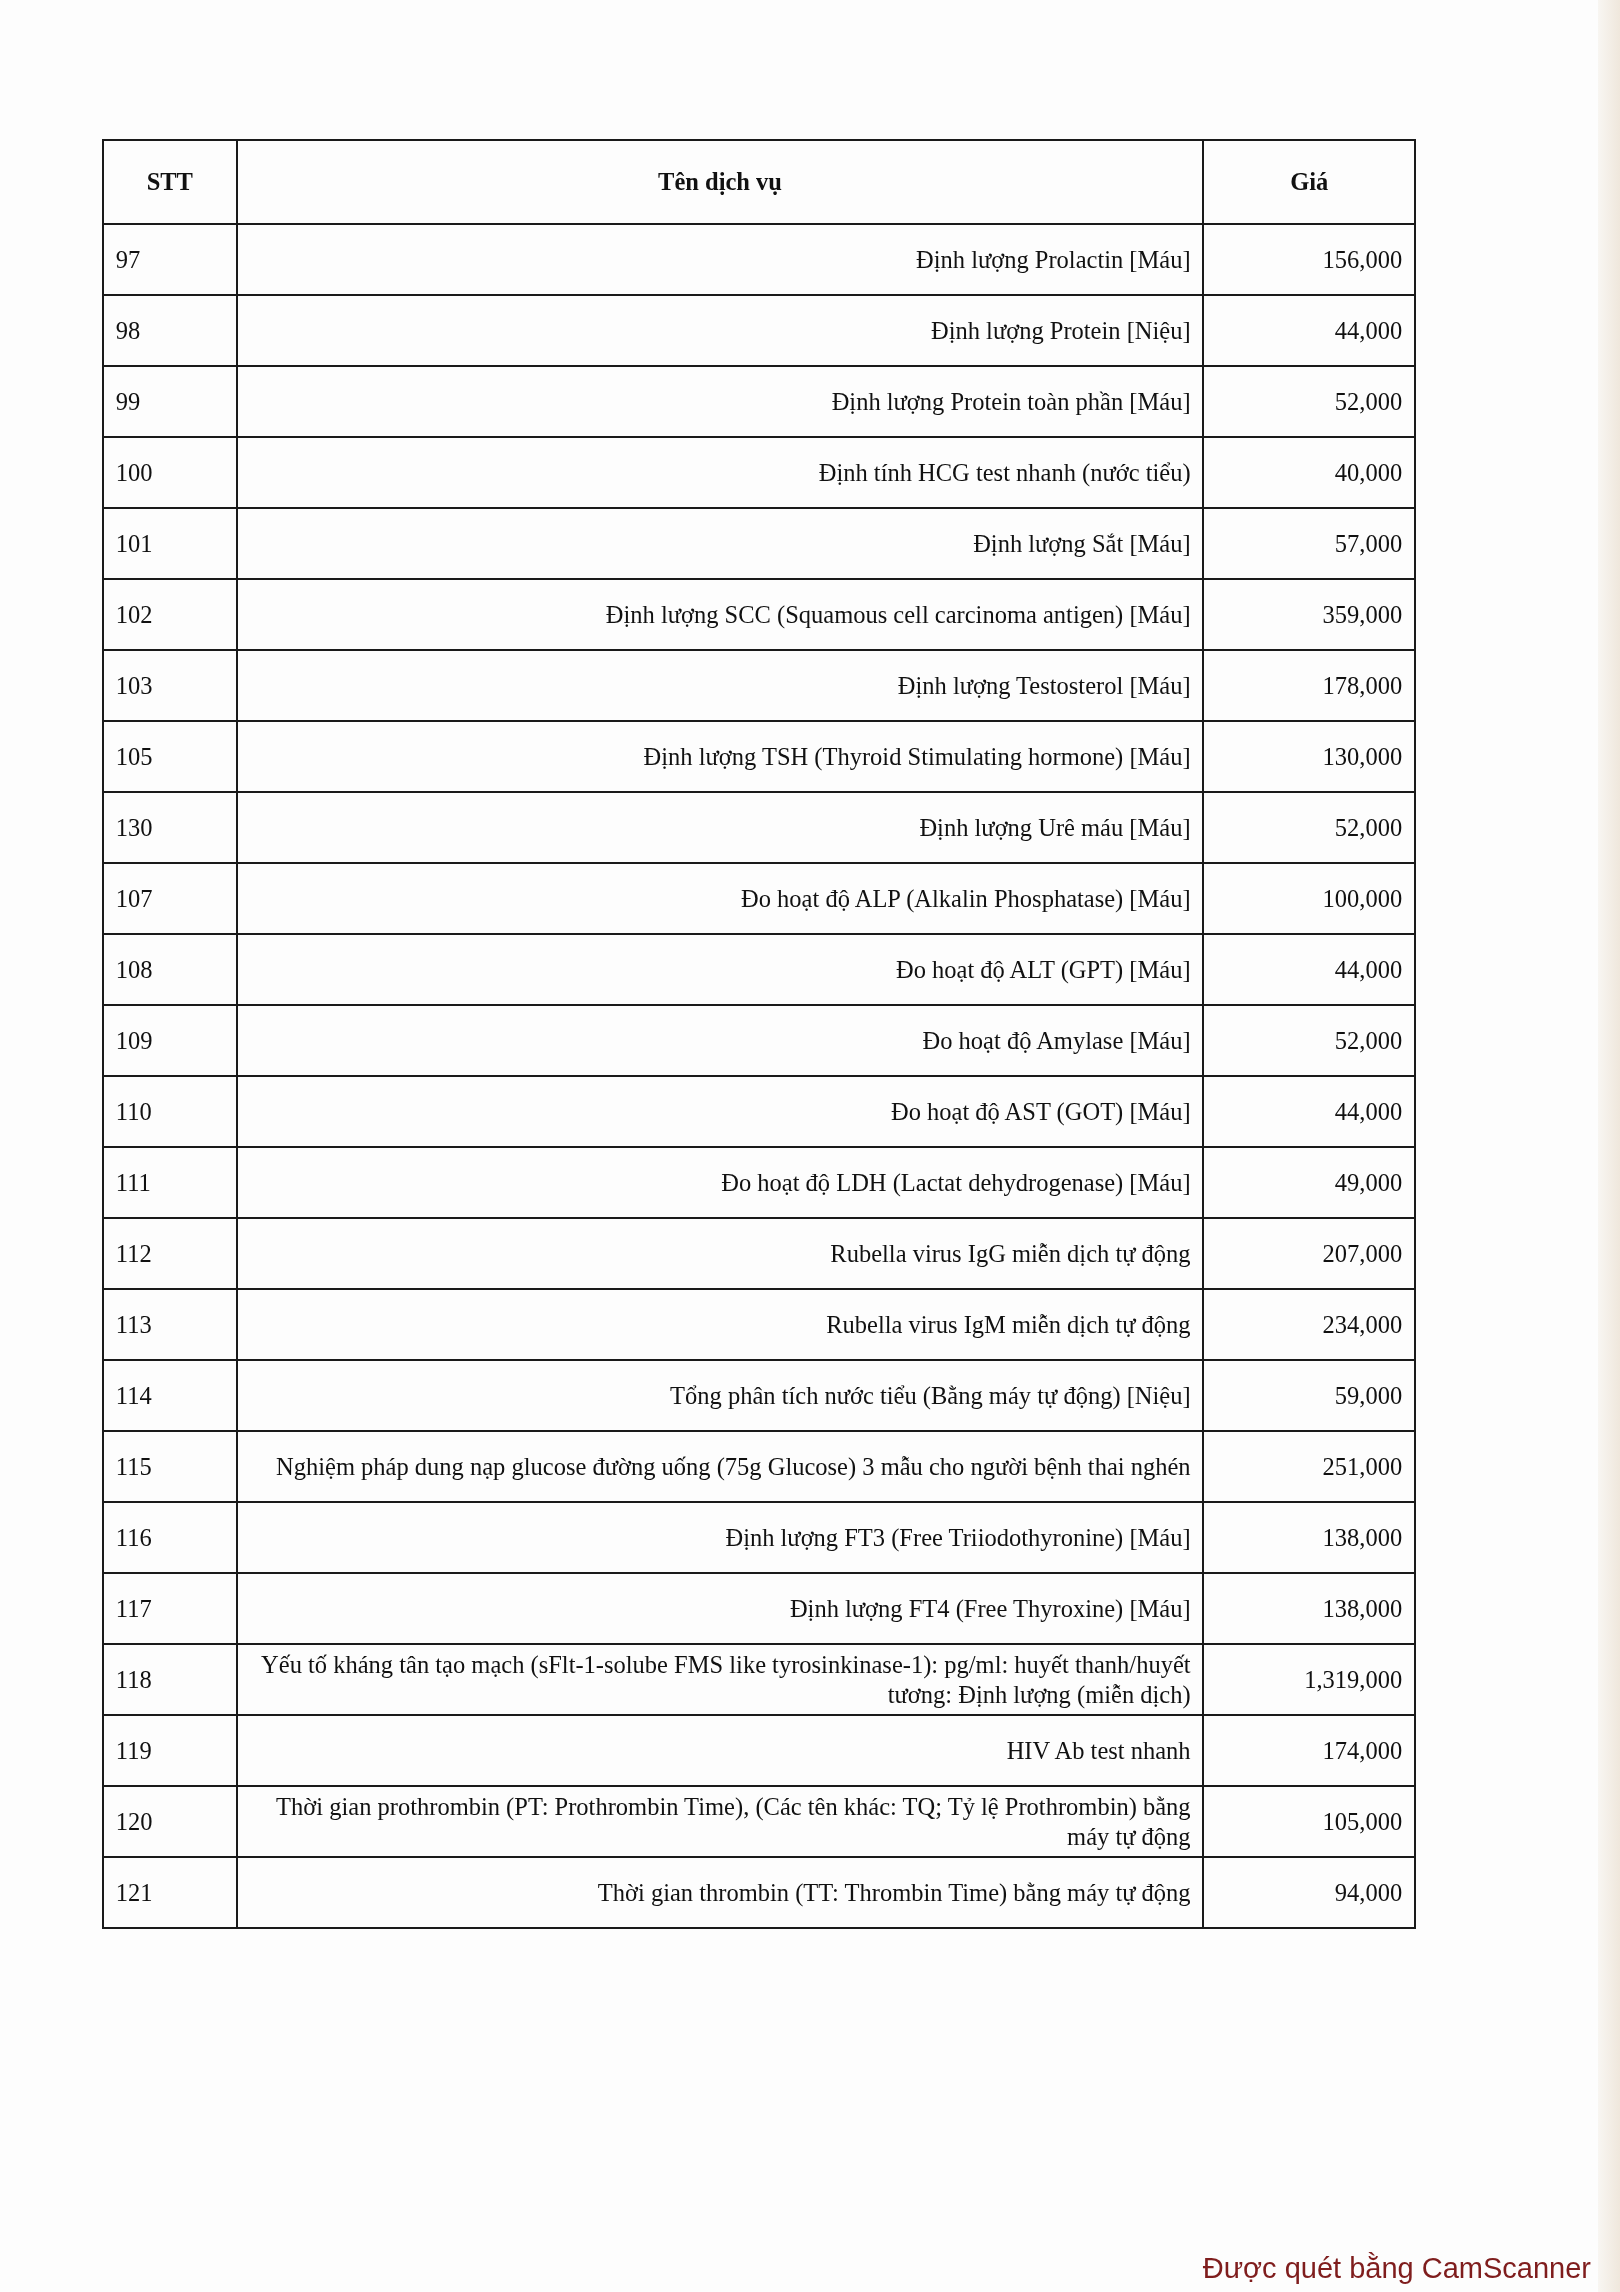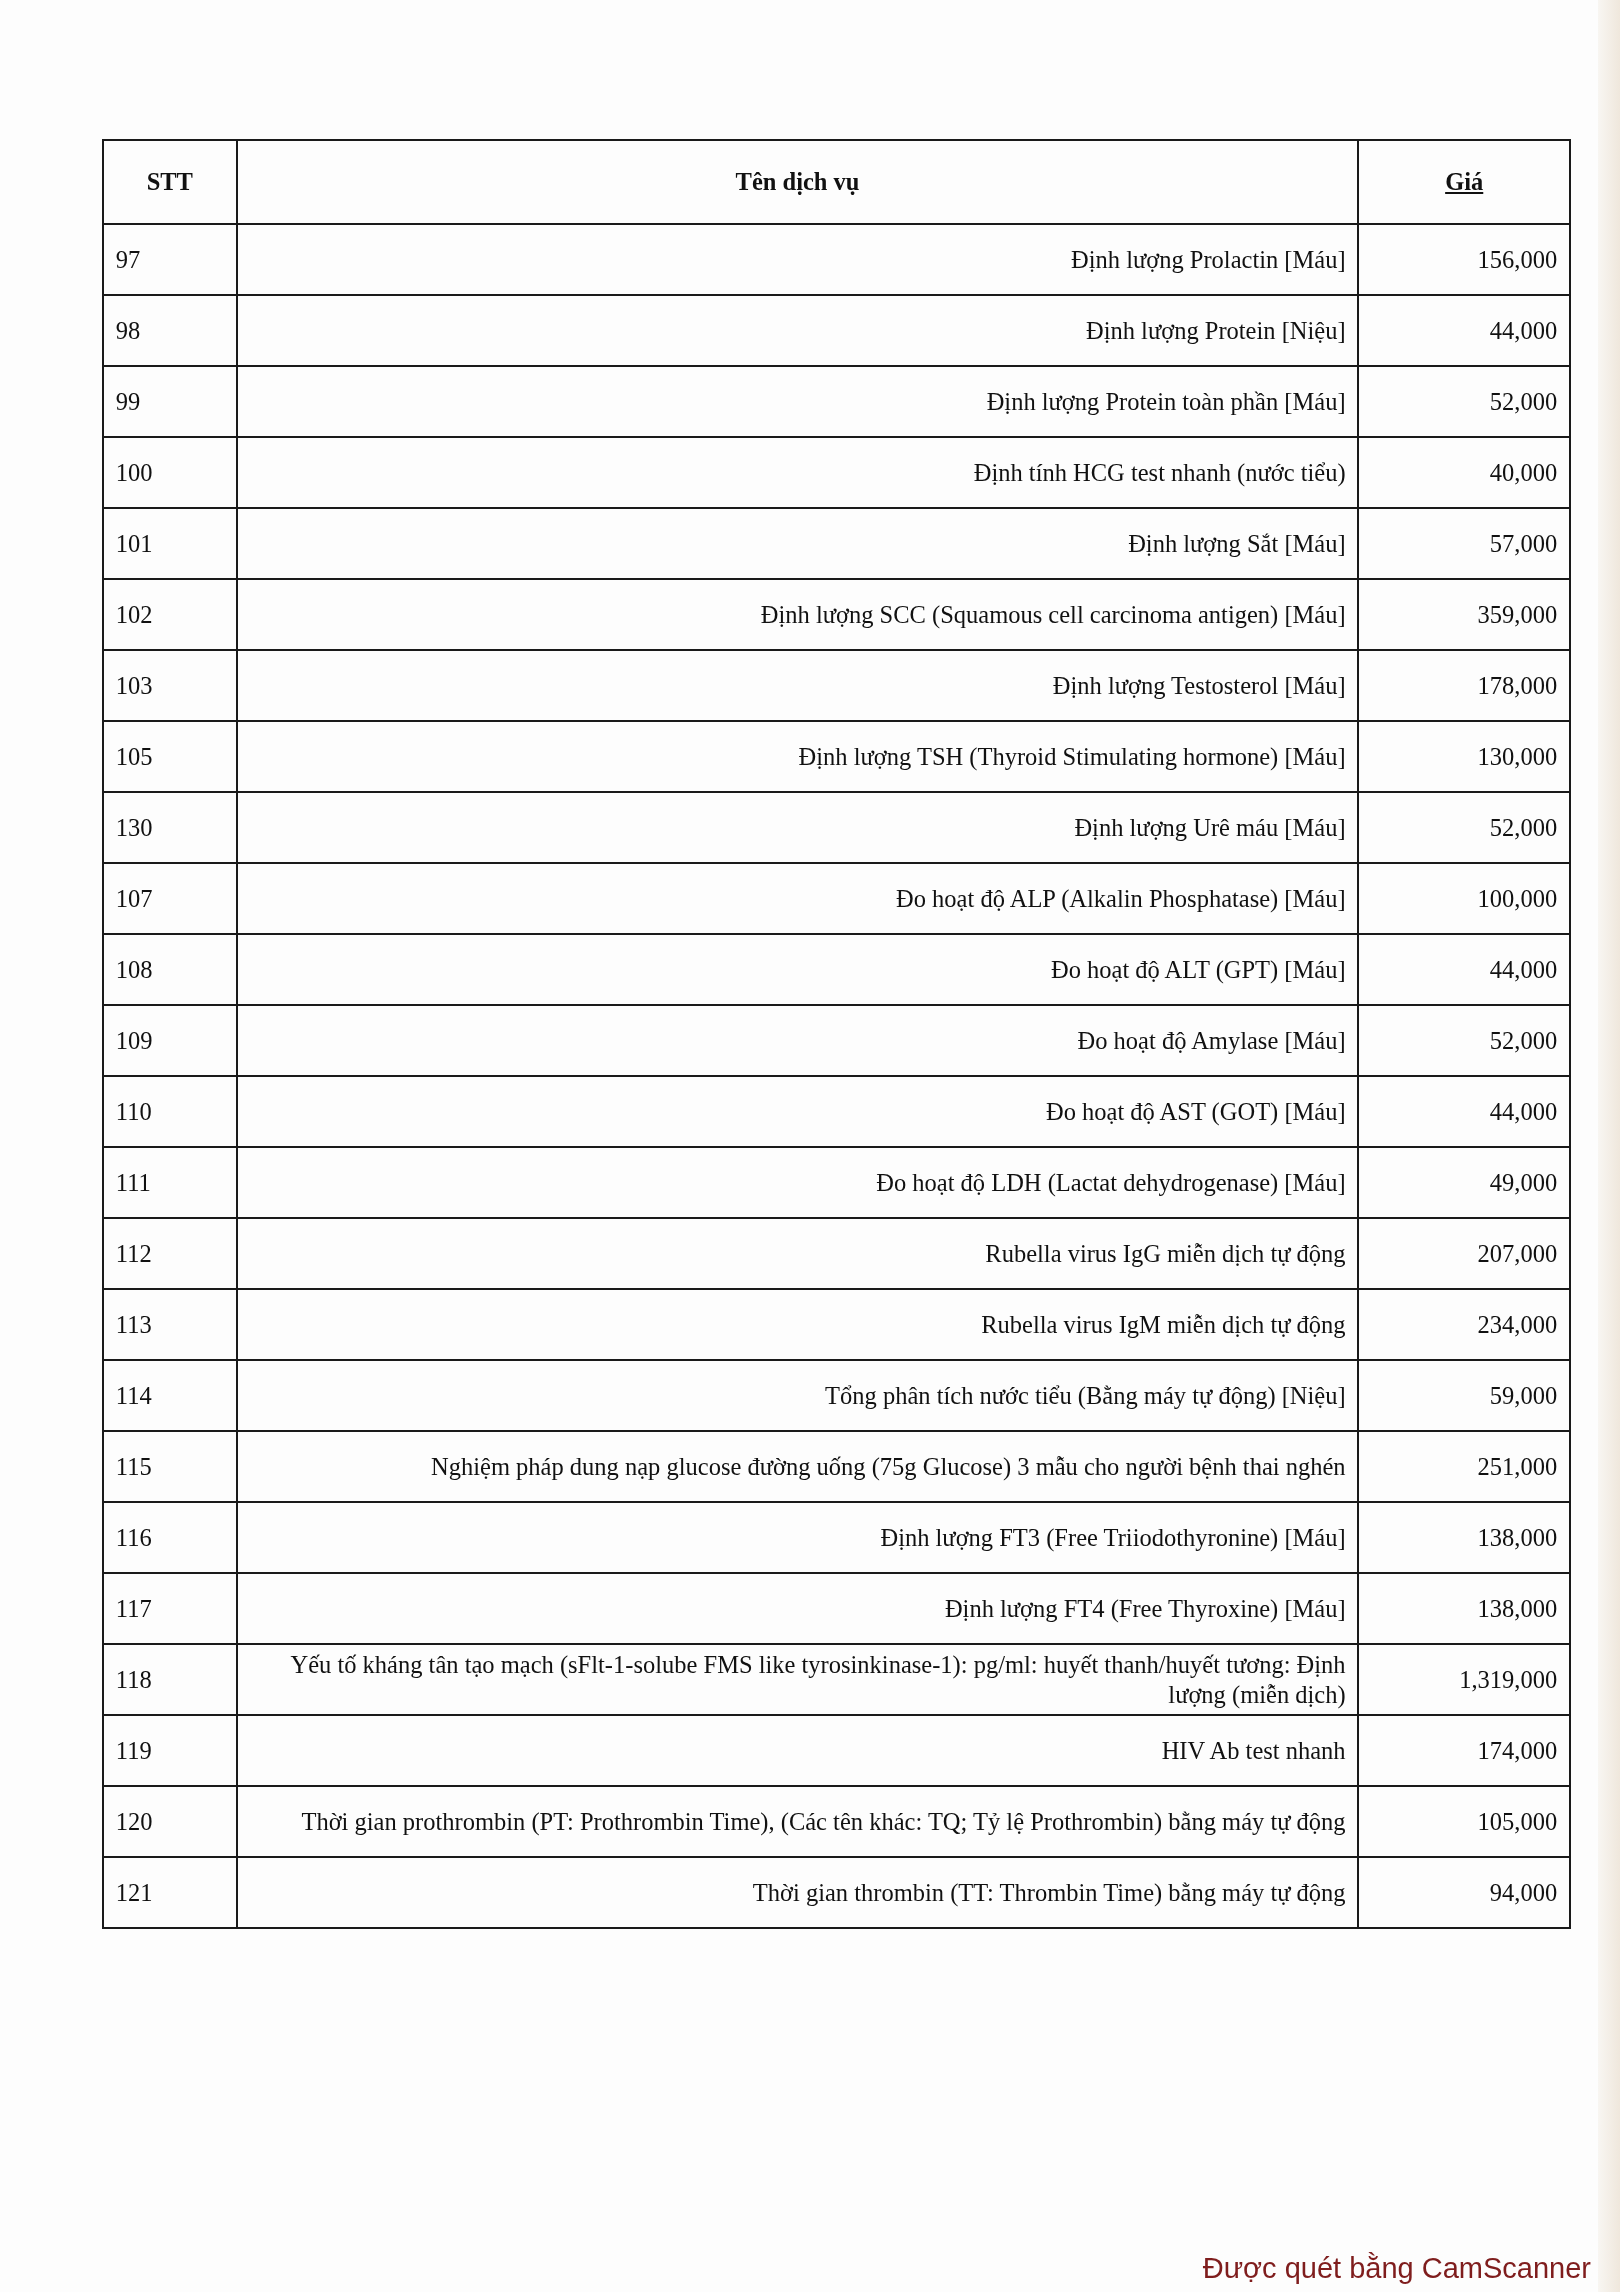--- a/index.html
+++ b/index.html
@@ -5,29 +5,29 @@
   html, body { margin: 0; padding: 0; }
   body {
     width: 1620px; height: 2293px; background: #fdfdfd; position: relative;
     font-family: "Liberation Serif", serif; color: #111; overflow: hidden;
   }
   .page-edge {
     position: absolute; right: 0; top: 0; width: 21.6px; height: 2293px;
     background: linear-gradient(to right, #f8f6f2, #efe7dc);
   }
   table.price-table {
-    position: absolute; left: 102px; top: 139px; width: 1469px;
+    position: absolute; left: 102px; top: 139px; width: 1314px;
     border-collapse: collapse; table-layout: fixed;
   }
   table.price-table th, table.price-table td {
     border: 2px solid #1a1a1a; font-size: 24.5px; padding: 0 11.8px;
   }
   table.price-table th { height: 82px; font-weight: bold; font-size: 24.5px; }
   th.col-stt { width: 108px; }
-  th.col-price { width: 186px; text-decoration: underline; }
+  th.col-price { width: 186px; }
   td.stt { text-align: left; }
   td.name { text-align: right; line-height: 1.2; }
   td.price { text-align: right; margin-top: 12px; }
   tr.row { height: 71px; }
   .footer-stamp {
     position: absolute; right: 29px; bottom: 7.8px;
     font-family: "Liberation Sans", sans-serif; font-size: 29px; color: #7f1d1d;
   }
 </style>
 </head>

